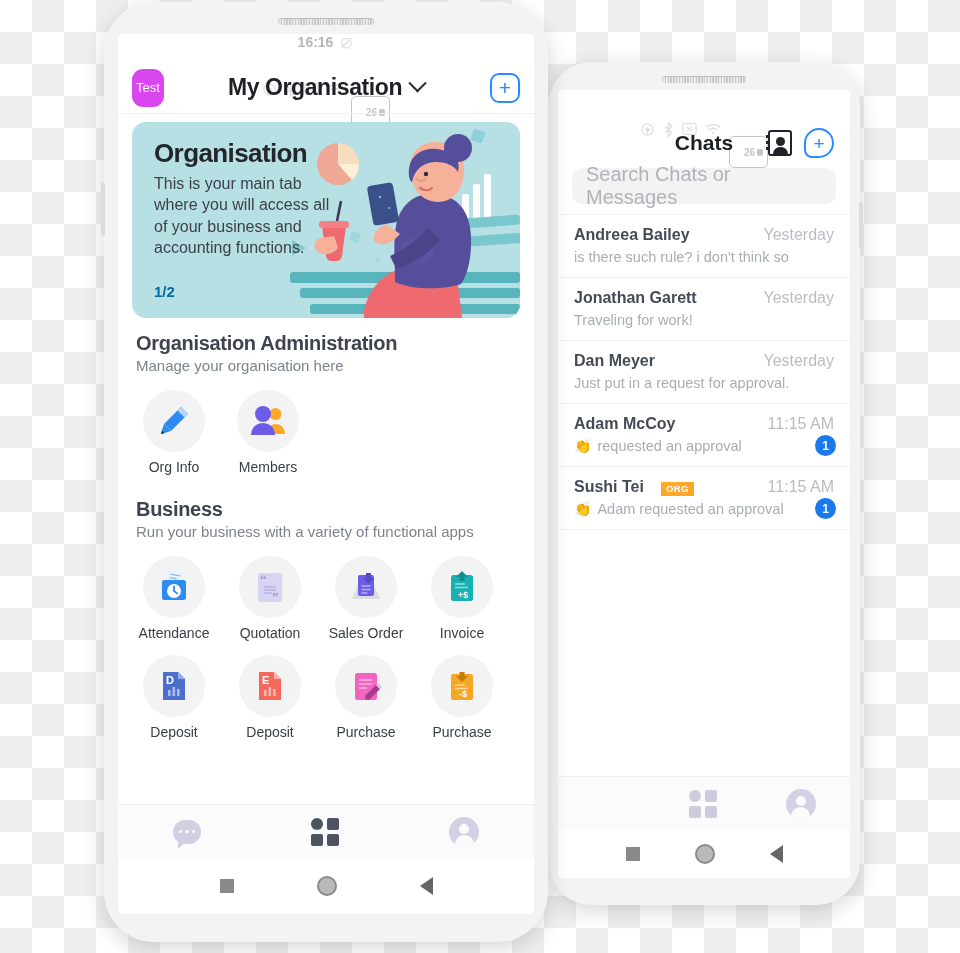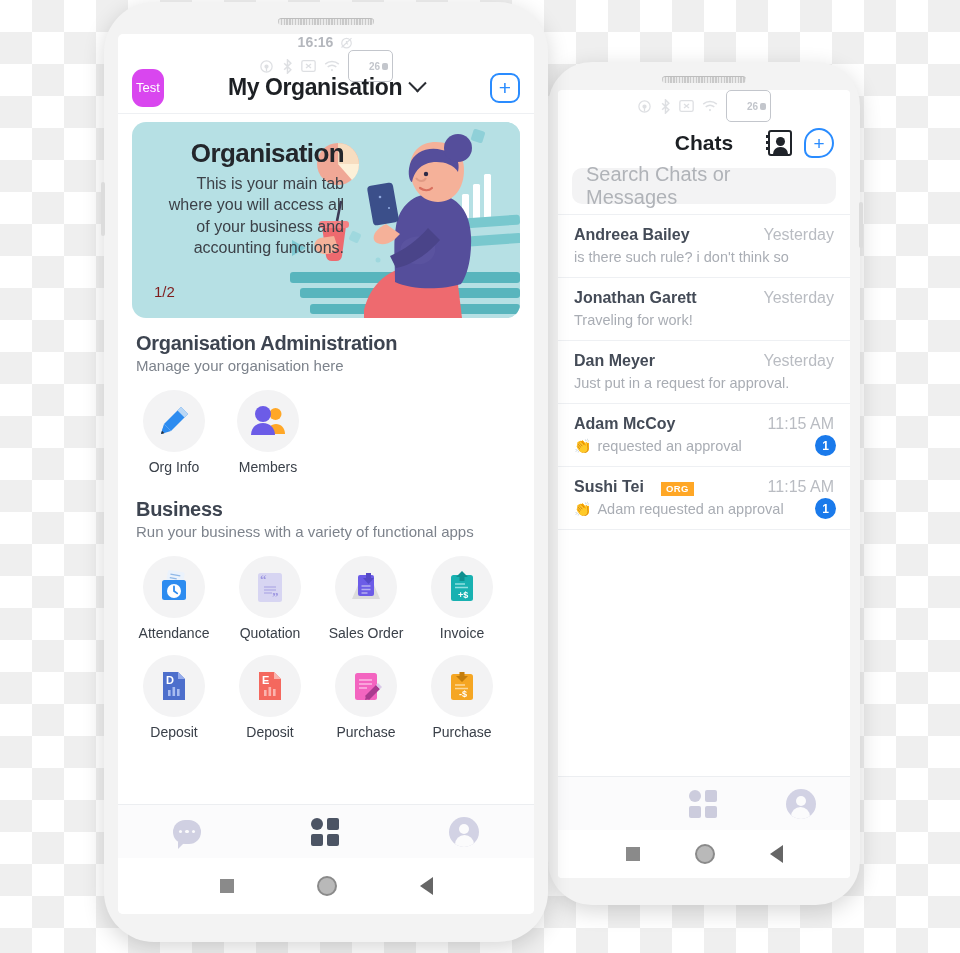--- a/index.html
+++ b/index.html
@@ -62,23 +62,24 @@
     height: 28px;
     font-size: 14px;
     color: #b4b7bd;
     font-weight: 600;
     flex-direction: column;
   }
   .sb-right { display: flex; align-items: center; gap: 8px; }
   .sb-icon { opacity: .55; display: flex; align-items: center; }
   .battery {
     border: 1.6px solid #c3c6cc; border-radius: 5px;
-    padding: 0 4px 0 20px; font-size: 10px; font-weight: 700;
+    padding: 0 4px 0 14px; font-size: 10px; font-weight: 700;
     color: #c3c6cc; display: flex; align-items: center; gap: 2px;
     height: 32px;
+    margin-top: 46px;
   }
   .battery .fill { width: 6px; height: 7px; border-radius: 2px; background: #c3c6cc; }
 
   
   .app-header {
     display: flex; align-items: center; justify-content: space-between;
     height: 52px; padding: 0 14px;
     border-bottom: 1px solid #eef0f3;
     position: relative;
   }
@@ -100,26 +101,26 @@
     width: 30px; height: 30px; border-radius: 9px;
     border: 2px solid #2a8cff; color: #2a8cff;
     display: flex; align-items: center; justify-content: center;
     font-size: 21px; line-height: 1; font-weight: 400; background: #fff;
   }
 
   
   .banner-wrap { padding: 8px 14px 0 14px; }
   .banner {
     position: relative; height: 196px; border-radius: 14px;
-    background: #b6e0e4; overflow: hidden; text-align: right;
+    background: #b6e0e4; overflow: hidden;
   }
   .banner-text { position: absolute; left: 22px; top: 16px; width: 190px; z-index: 4; }
   .banner-title { font-size: 26px; font-weight: 700; color: #23262b; letter-spacing: -.6px; margin-bottom: 4px; }
   .banner-body { font-size: 16px; line-height: 1.33; color: #3c4148; }
-  .banner-page { position: absolute; left: 22px; bottom: 18px; font-size: 15px; font-weight: 400; color: #7f1d1d; z-index: 4; }
+  .banner-page { position: absolute; left: 22px; bottom: 18px; font-size: 15px; font-weight: 700; color: #0369a1; z-index: 4; }
   .ill { position: absolute; right: 0; top: 0; width: 230px; height: 196px; }
 
   
   .section { padding: 14px 18px 0 18px; }
   .section-title { font-size: 20px; font-weight: 700; color: #3d4450; letter-spacing: -.3px; }
   .section-sub { font-size: 15px; color: #7d838c; margin-top: 2px; }
   .icon-row { display: flex; gap: 18px; margin-top: 16px; }
   .app-tile { width: 76px; display: flex; flex-direction: column; align-items: center; }
   .tile-circle {
     width: 62px; height: 62px; border-radius: 50%;

